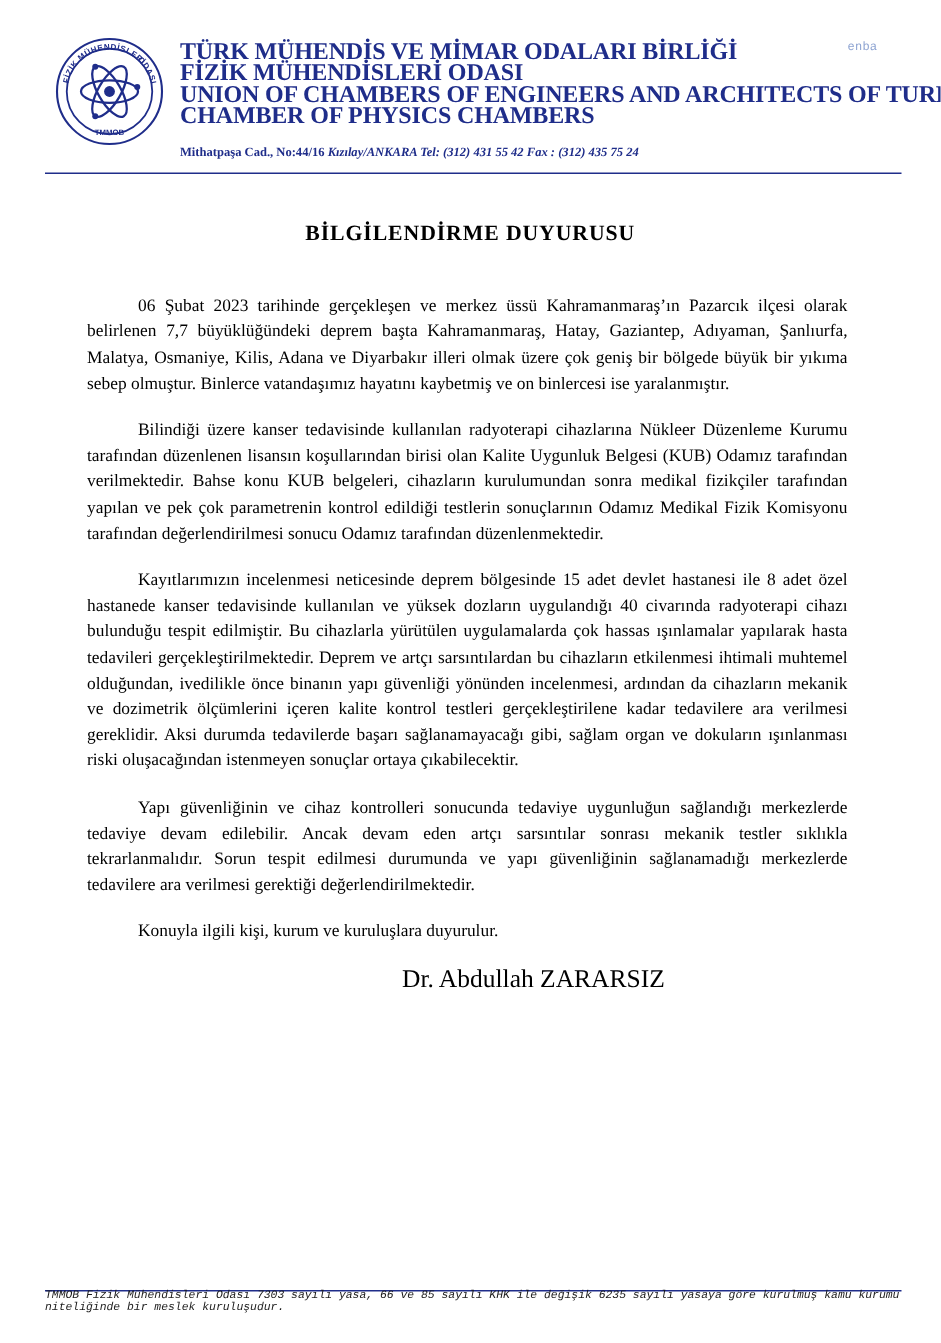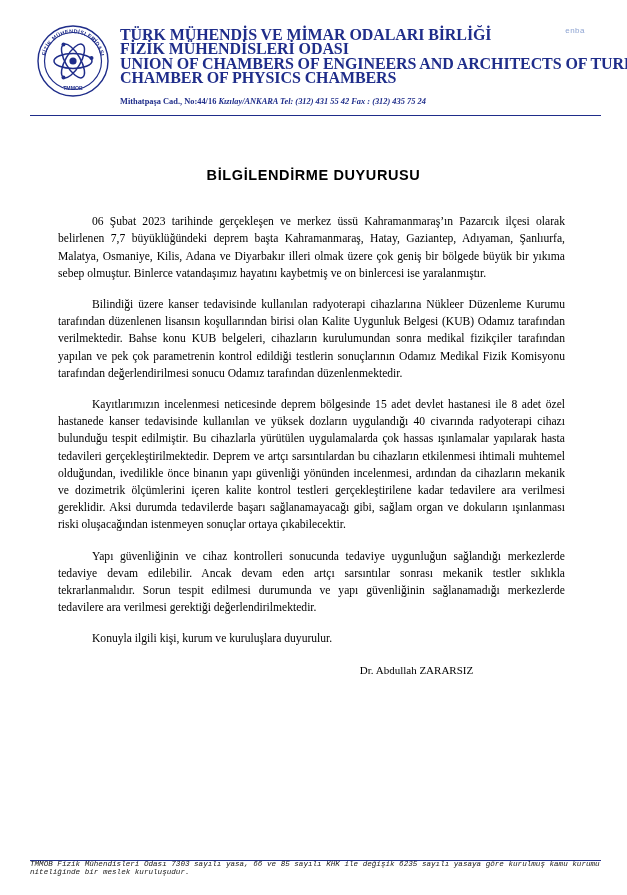--- a/index.html
+++ b/index.html
@@ -78,44 +78,43 @@
 
   .rule {
     height: 1.5px;
     background: #1f2d8a;
     margin: 7px 26px 0 30px;
   }
 
   
   .doc-title {
     text-align: center;
-    font-family: Liberation Sans, sans-serif;
+    font-family: Liberation Serif, serif;
     font-size: 14.5px;
     font-weight: bold;
     letter-spacing: 0.6px;
-    margin-top: 51px;
+    margin-top: 32px;
   }
 
   .content {
     margin: 0 62px 0 58px;
   }
   p.para {
     text-align: justify;
     text-justify: inter-word;
     font-size: 11.6px;
     line-height: 17.2px;
     margin: 0 0 14px 0;
     text-indent: 34px;
     hyphens: none;
   }
   p.para:first-of-type { margin-top: 30px; }
 
   .signature {
-    text-align: center;
-    font-size: 11px;
+    font-size: 17px;
     line-height: 17px;
     padding-left: 210px;
   }
   .signature div { white-space: nowrap; }
 
   
   .footer-rule {
     position: absolute;
     left: 30px;
     right: 26px;

